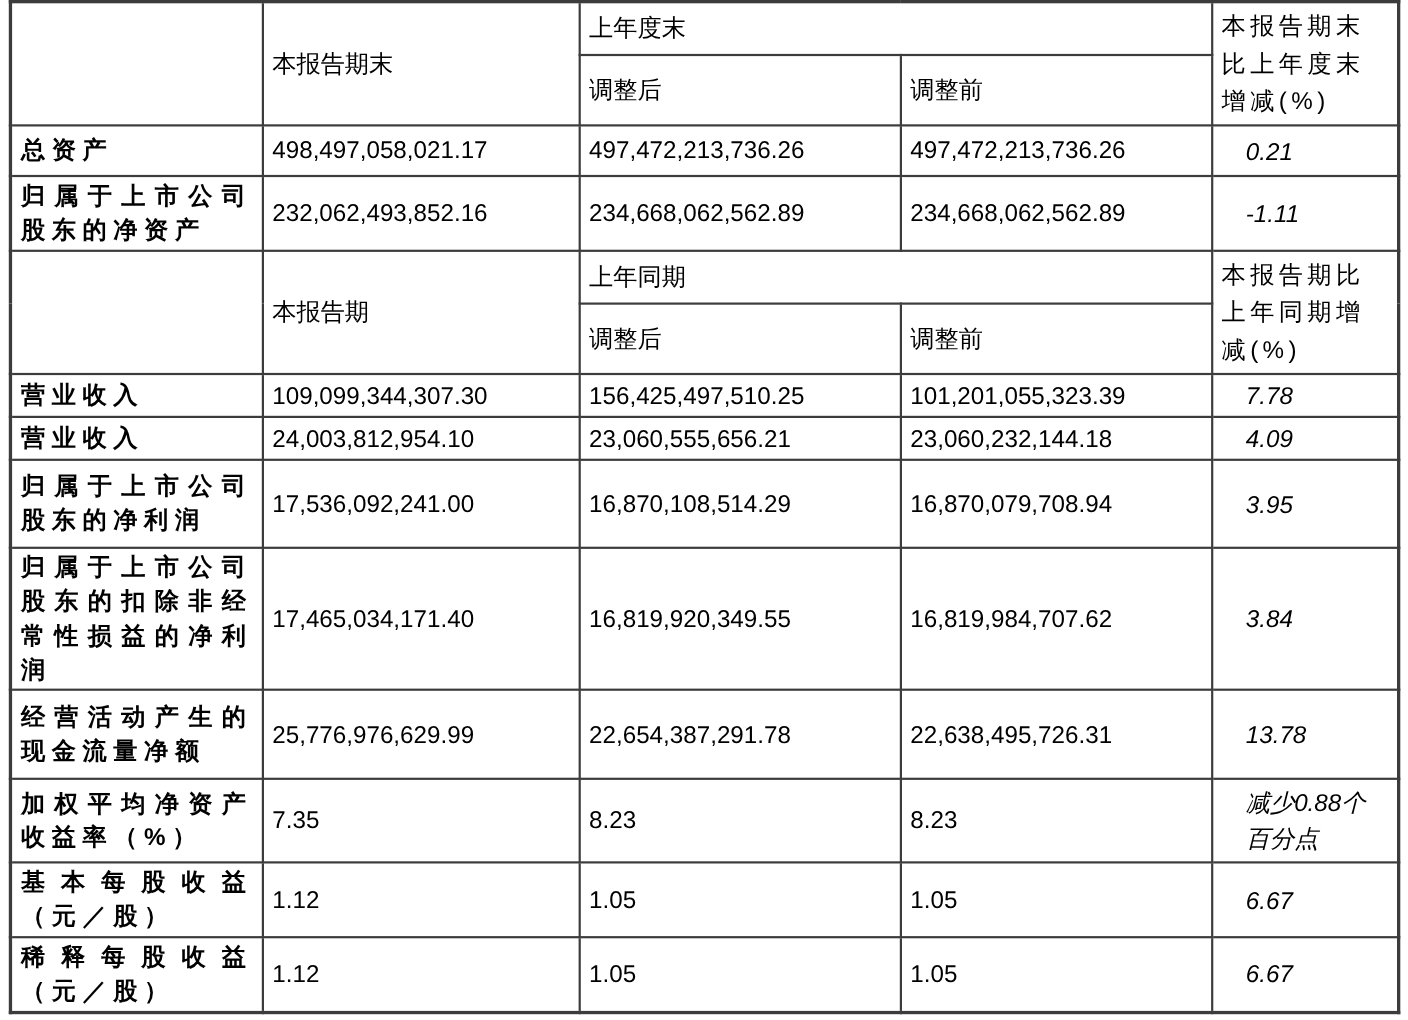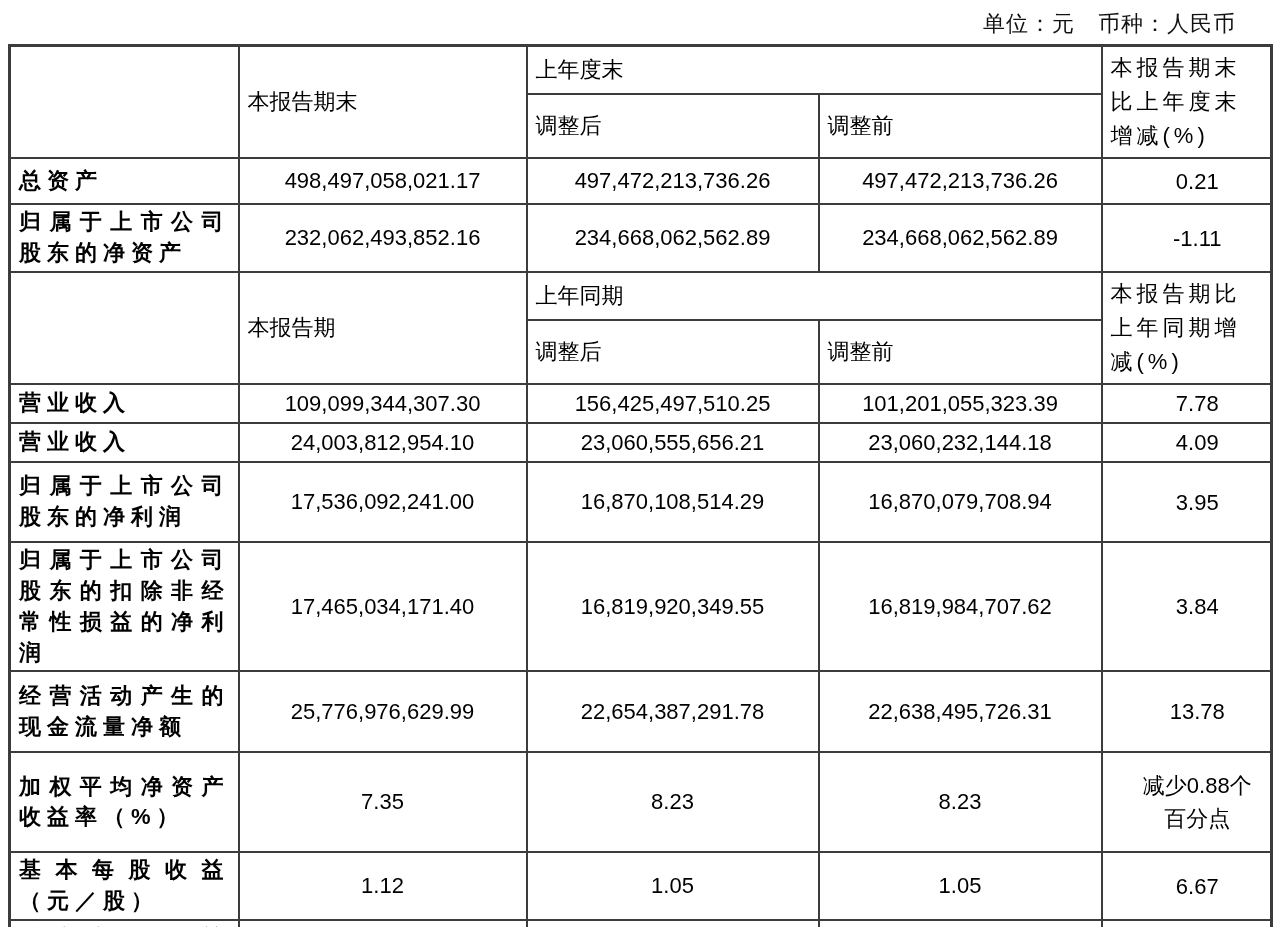--- a/index.html
+++ b/index.html
@@ -42,35 +42,35 @@
   }
   td.lbl {
     text-align: justify;
     text-justify: inter-character;
     letter-spacing: 6px;
     line-height: 1.4;
     padding: 4px 12px 4px 10px;
     font-weight: bold;
   }
   td.num {
-    text-align: center;
+    text-align: left;
     padding: 2px 14px 2px 10px;
     white-space: nowrap;
   }
   td.num.chg {
     white-space: normal;
     padding-left: 30px;
     line-height: 1.5;
+    font-style: italic;
   }
 </style>
 </head>
 <body>
 
 <div>
-  <div class="unit-label">单位：元　币种：人民币</div>
 
   <table class="fin">
     <colgroup>
       <col style="width:229px">
         <col style="width:288px">
         <col style="width:292px">
         <col style="width:283px">
         <col style="width:170px">
     </colgroup>
     <tbody>
@@ -140,21 +140,21 @@
         <td class="num">16,819,984,707.62</td>
         <td class="num chg">3.84</td>
       </tr>
       <tr style="height:81px">
         <td class="lbl">经营活动产生的现金流量净额</td>
         <td class="num">25,776,976,629.99</td>
         <td class="num">22,654,387,291.78</td>
         <td class="num">22,638,495,726.31</td>
         <td class="num chg">13.78</td>
       </tr>
-      <tr style="height:100px">
+      <tr style="height:76px">
         <td class="lbl">加权平均净资产收益率（%）</td>
         <td class="num">7.35</td>
         <td class="num">8.23</td>
         <td class="num">8.23</td>
         <td class="num chg">减少0.88个百分点</td>
       </tr>
       <tr style="height:67px">
         <td class="lbl">基本每股收益（元／股）</td>
         <td class="num">1.12</td>
         <td class="num">1.05</td>

